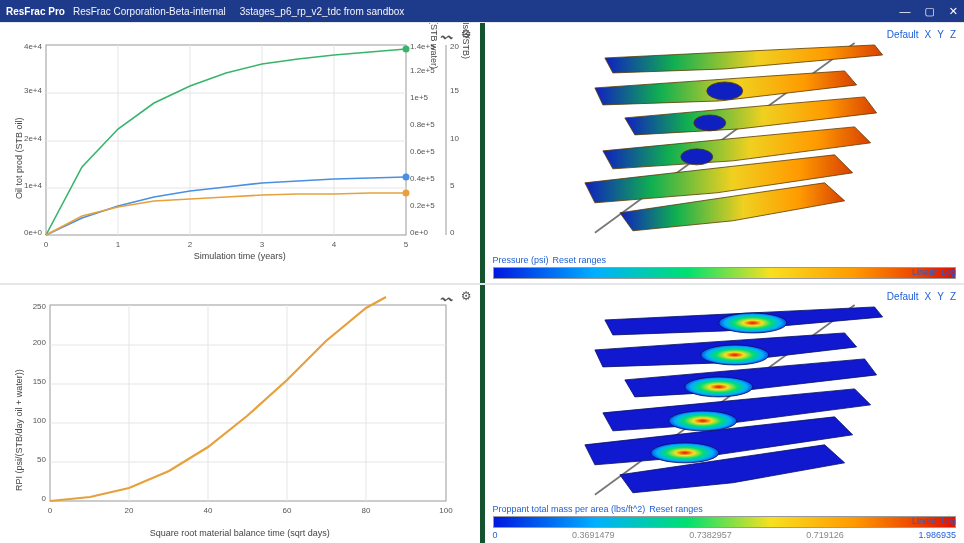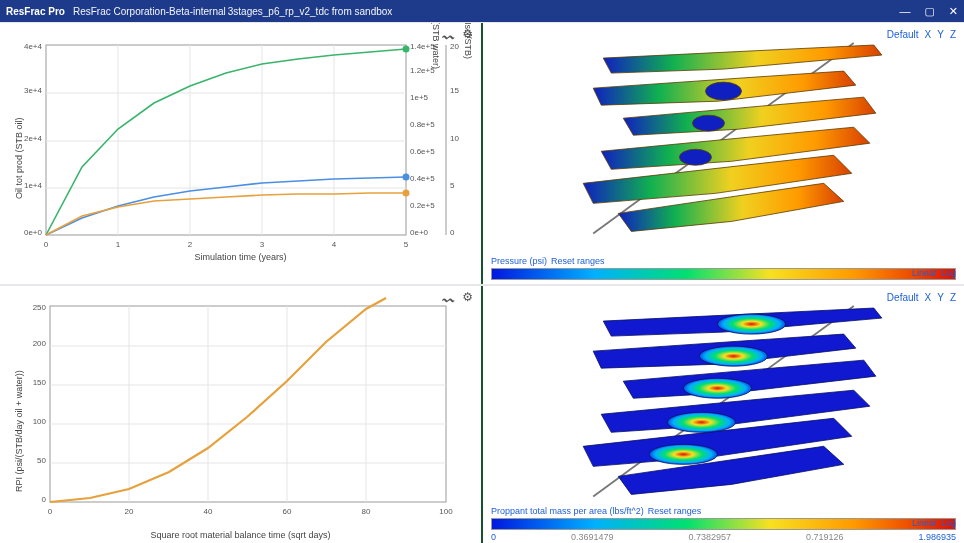--- a/index.html
+++ b/index.html
@@ -1,26 +1,26 @@
 <!DOCTYPE html>
 <html><head>
 <meta charset="utf-8">
 <style>
 html,body{margin:0;padding:0;font-family:"Segoe UI",sans-serif;background:#fff;overflow:hidden}
 body{width:964px;height:543px;display:flex;flex-direction:column}
 .titlebar{height:22px;background:#1e3a8a;color:#fff;font-size:10px;display:flex;align-items:center;padding:0 6px;flex-shrink:0}
 .titlebar .app{font-weight:600;margin-right:8px}
-.titlebar .crumb{margin-right:2px;opacity:.95}
+.titlebar .crumb{margin-right:14px;opacity:.95}
 .titlebar .wincontrols{margin-left:auto;display:flex;gap:14px;font-size:11px}
 .titlebar .wincontrols span{cursor:pointer}
 .grid{flex:1;display:flex;flex-direction:column;border-top:1px solid #e5e7eb}
 .row{flex:1;display:flex;min-height:0}
 .row+.row{border-top:2px solid #e5e7eb}
 .cell{flex:1;position:relative;overflow:hidden;background:#fff}
-.cell+.cell{border-left:2px solid #14532d}
+.cell+.cell{border-left:5px solid #14532d}
 
 .chart-wrap{position:absolute;inset:6px}
 .chart-tools{position:absolute;top:4px;right:8px;display:flex;gap:8px;color:#555;font-size:12px;z-index:2}
 .chart-tools span{cursor:pointer}
 .axis-label{position:absolute;font-size:9px;color:#444}
 .xlabel{left:50%;transform:translateX(-50%)}
 .ylabel{transform:rotate(-90deg);transform-origin:left top;white-space:nowrap}
 .ylabel-r{transform:rotate(90deg);transform-origin:right top;white-space:nowrap}
 svg{display:block}
 

